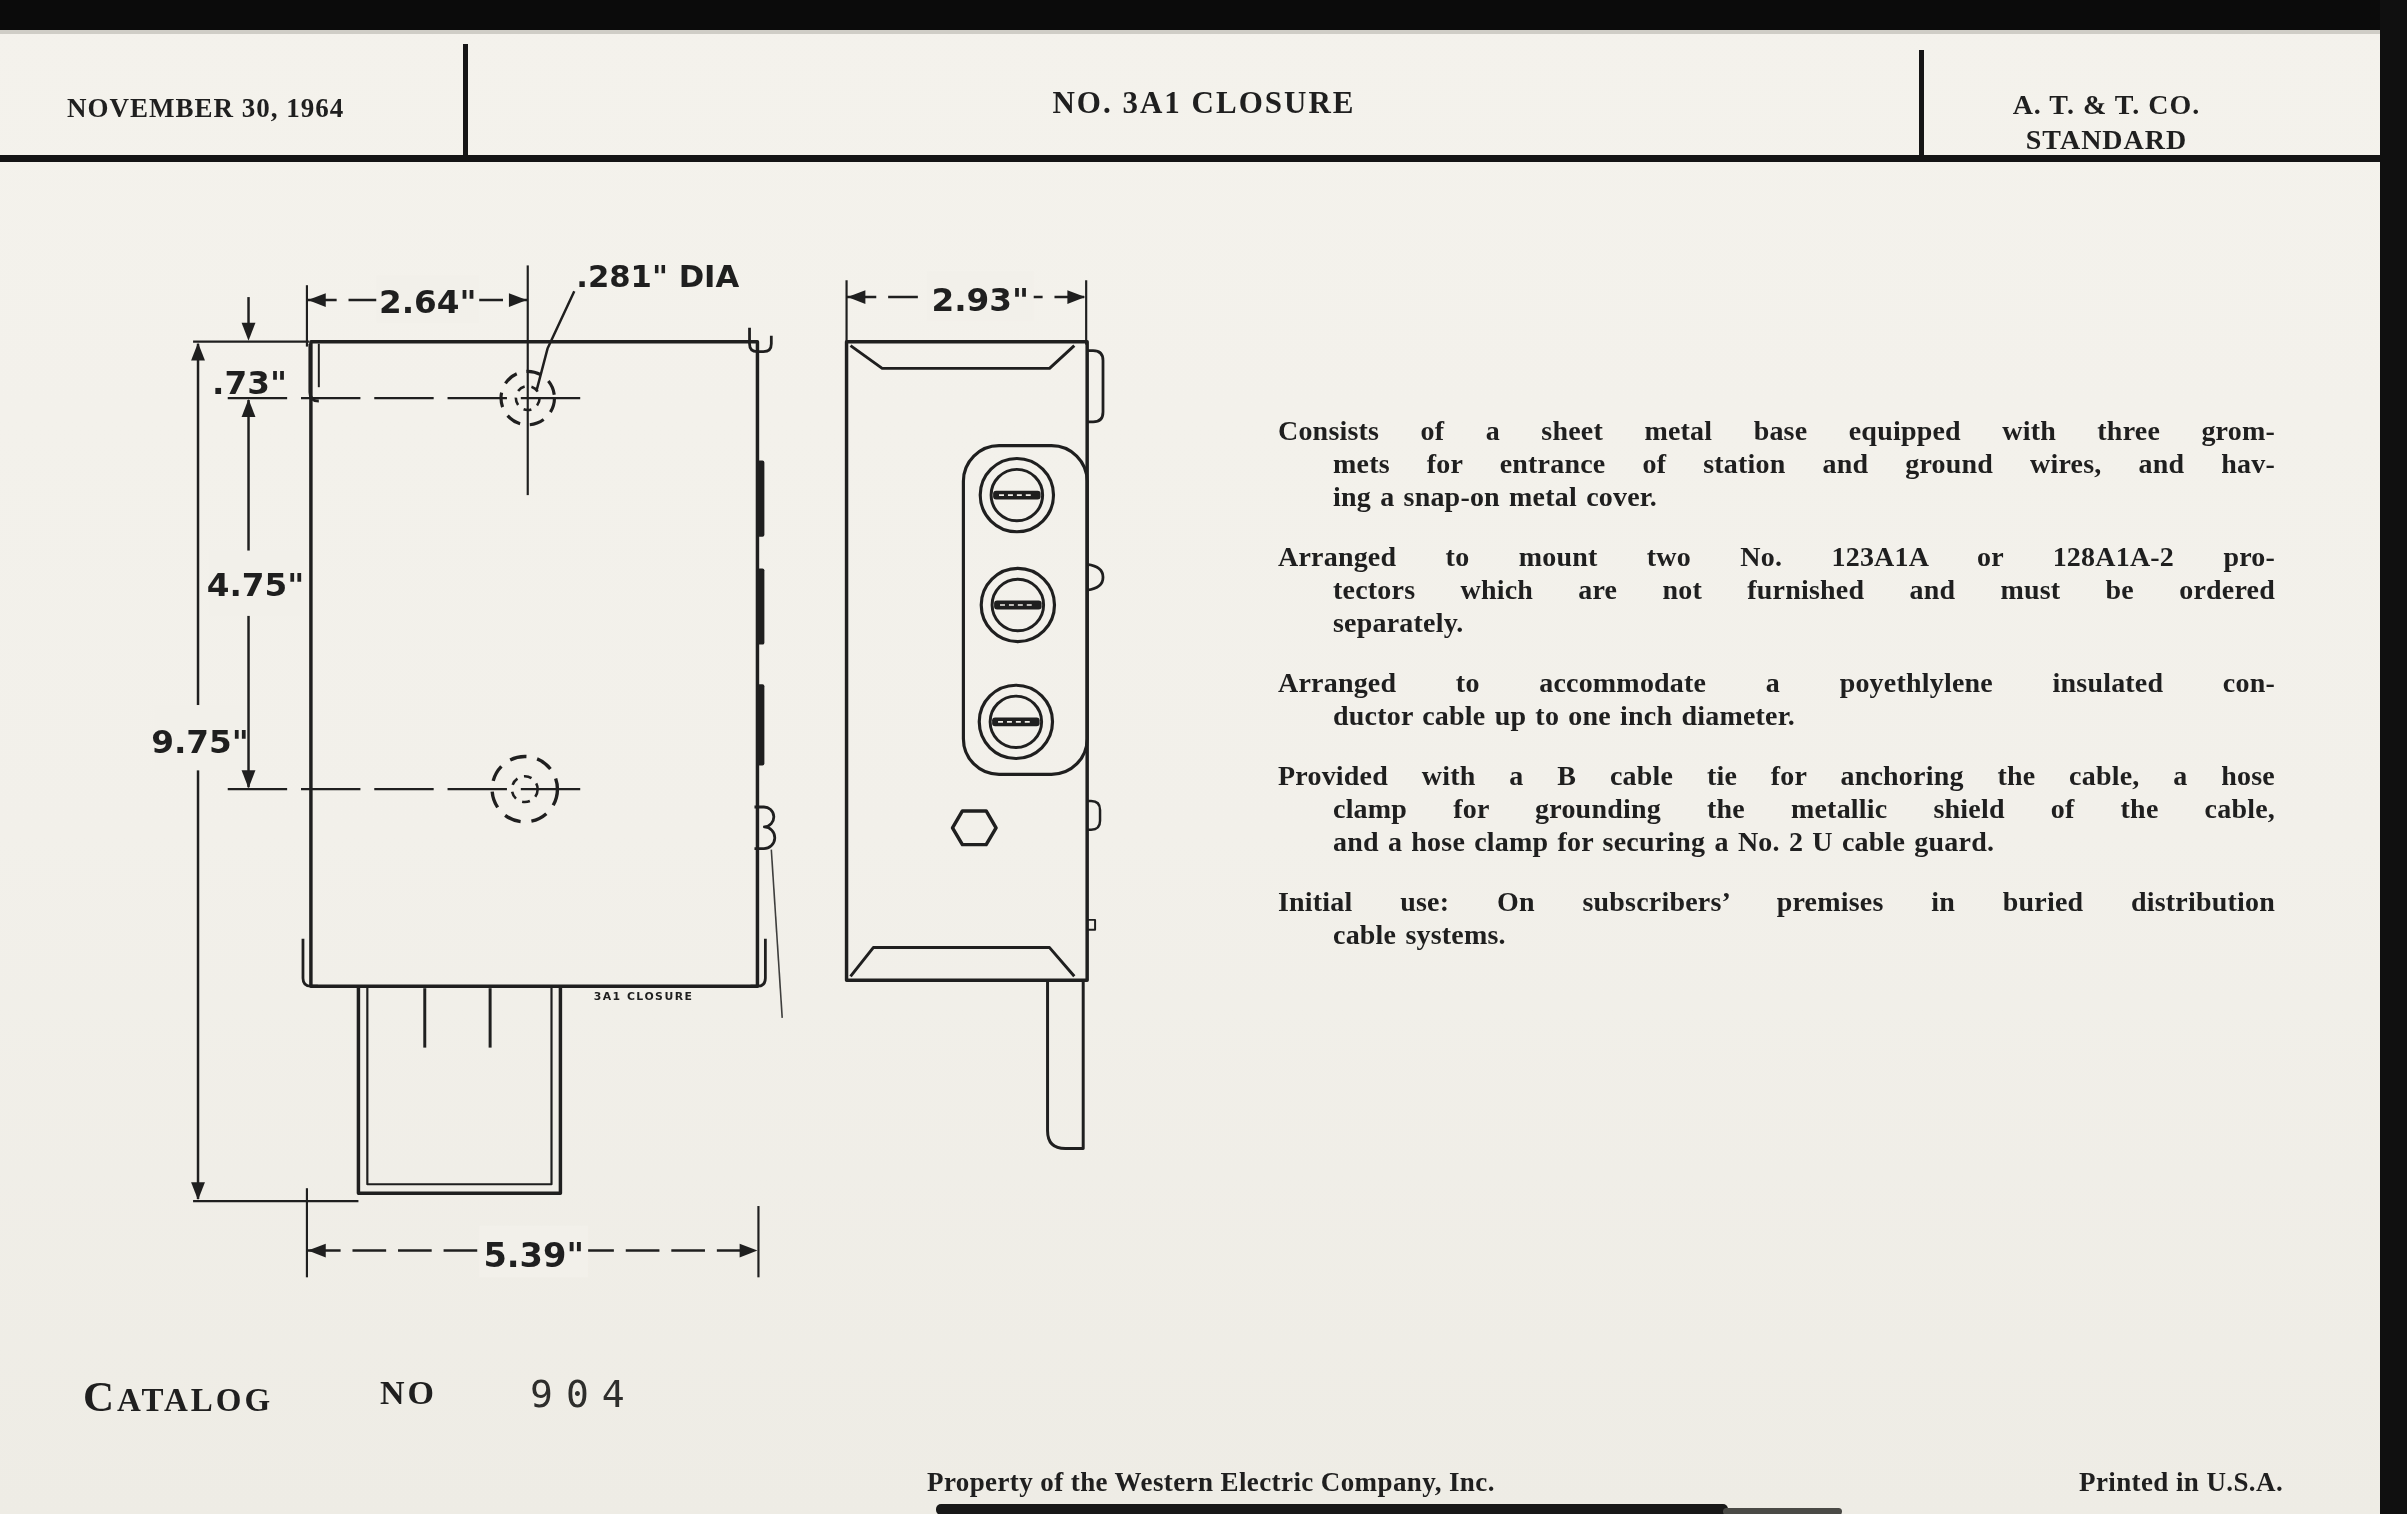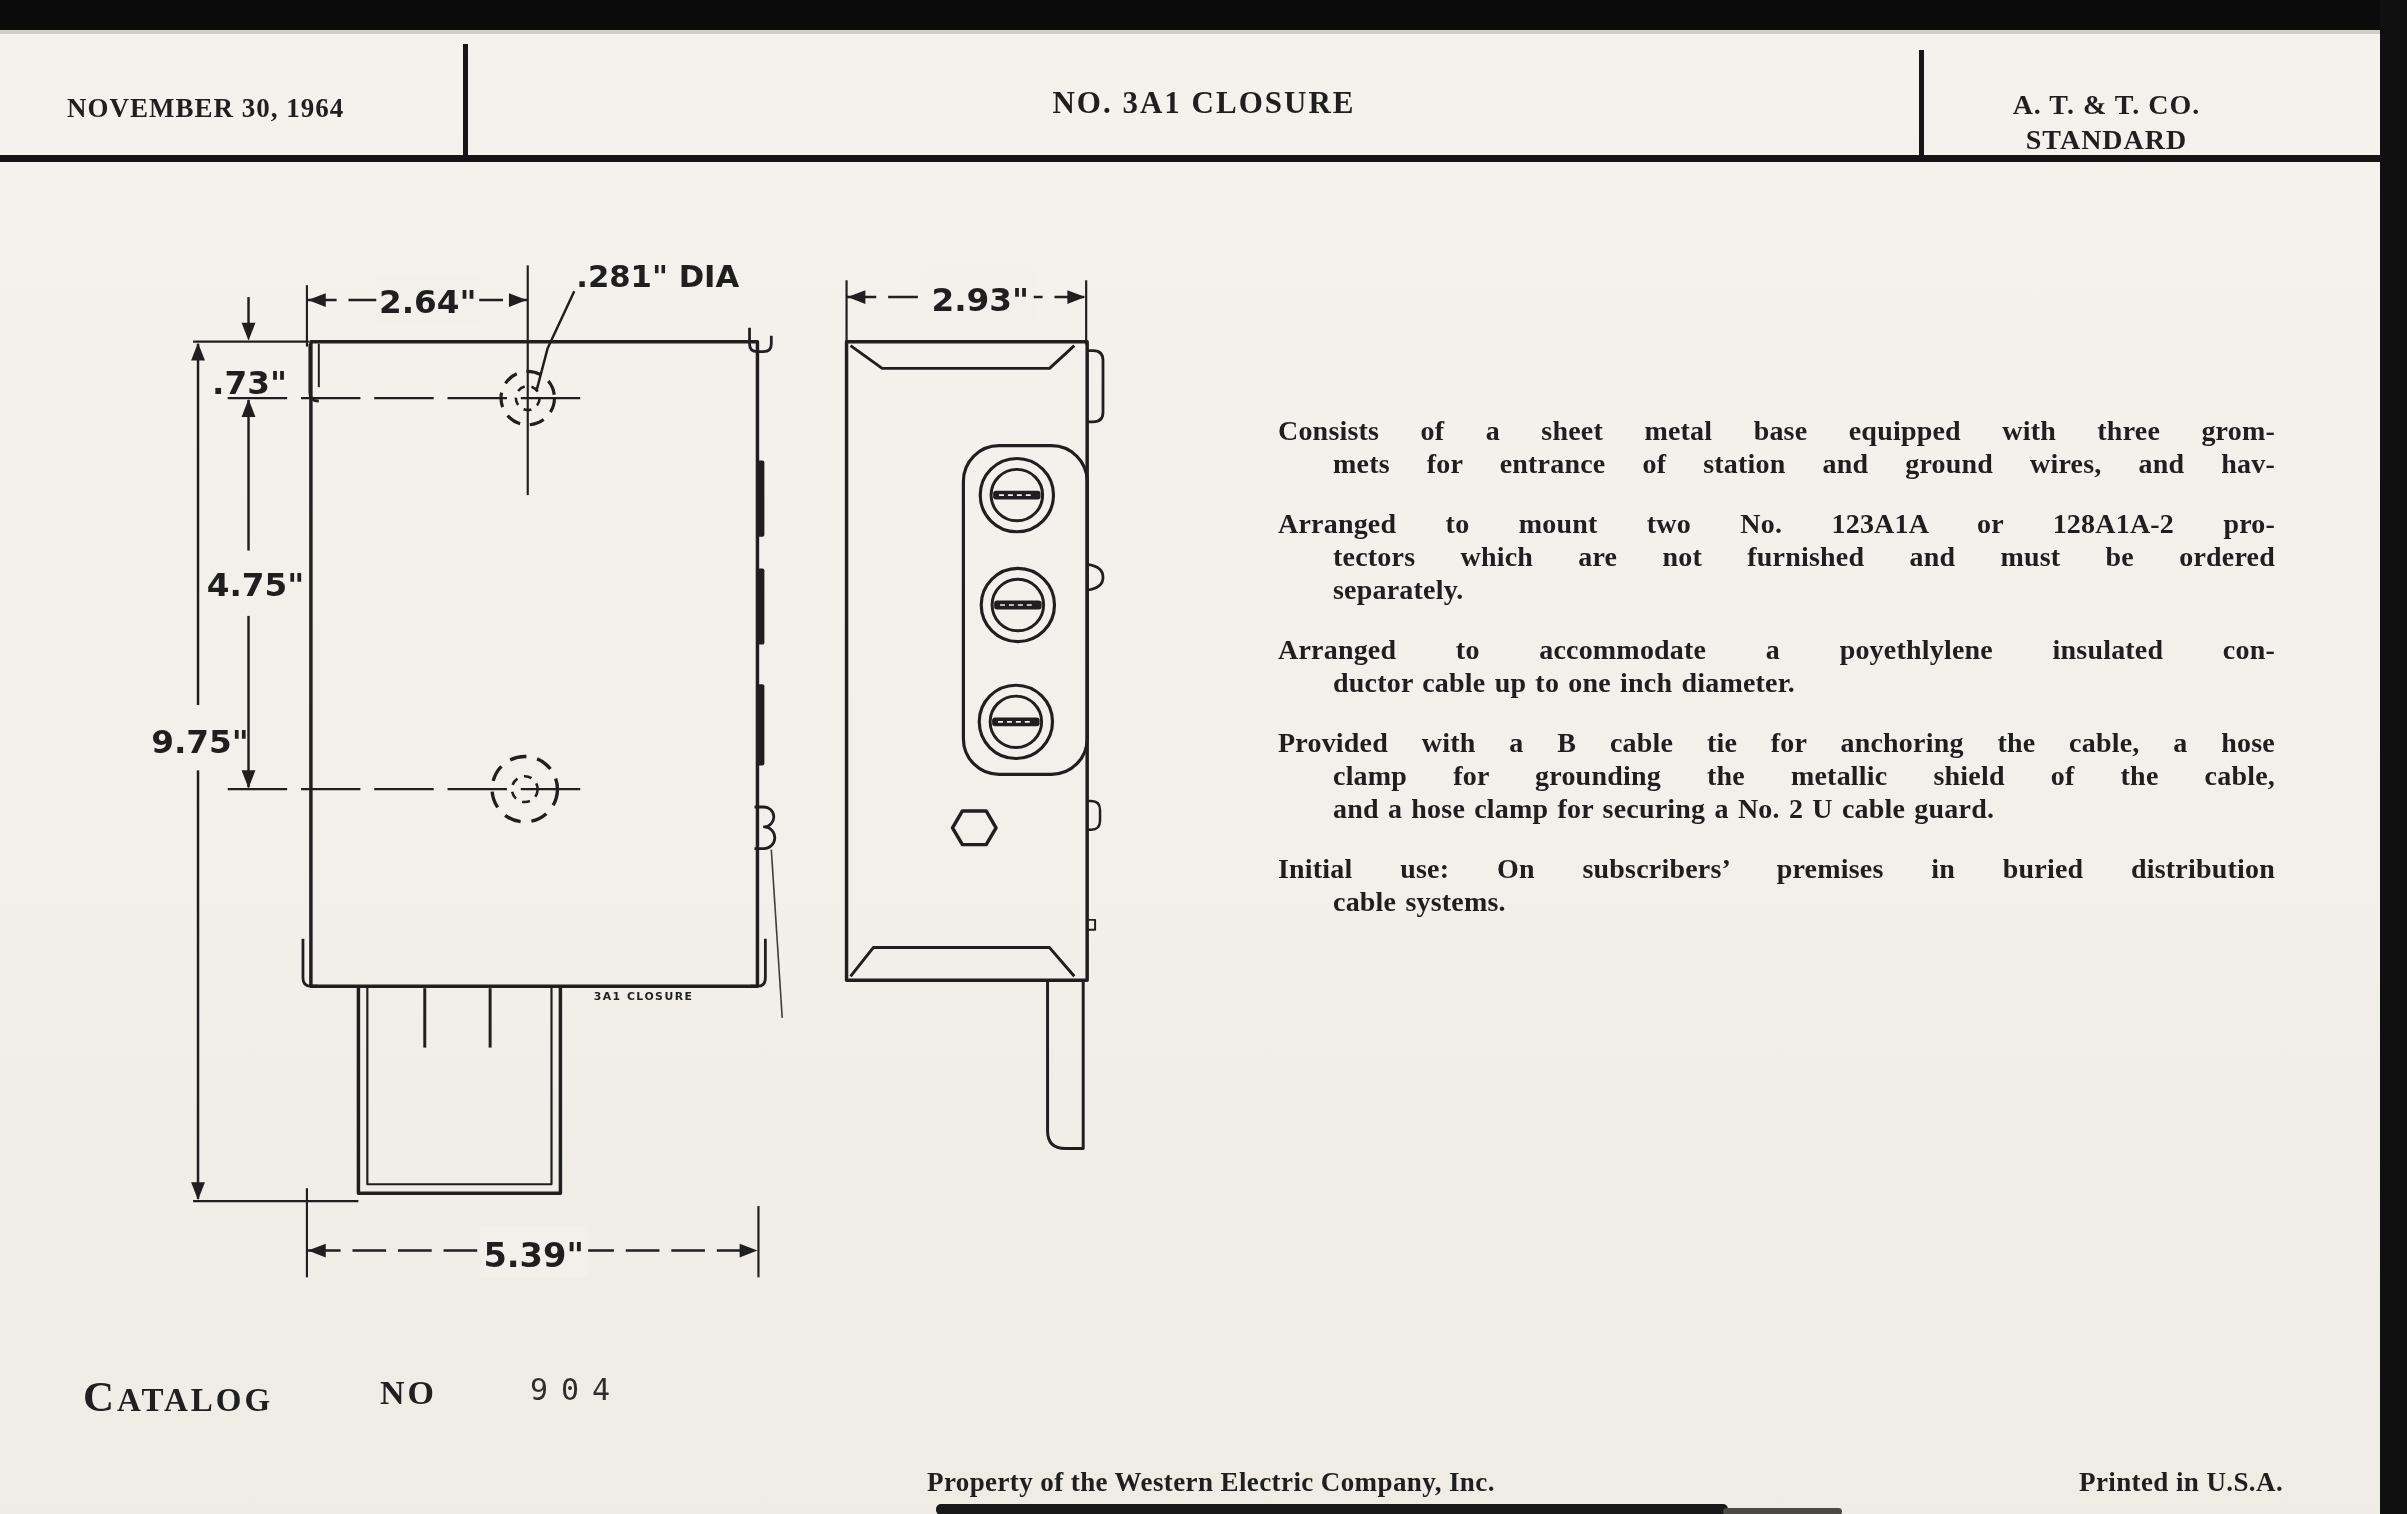--- a/index.html
+++ b/index.html
@@ -31,21 +31,21 @@
   .desc p:last-child{margin-bottom:0;}
   .ln{display:block;height:33px;line-height:33px;overflow:hidden;white-space:nowrap;}
   .ln.j{white-space:normal;text-align:justify;}
   .ln.j::after{content:"";display:inline-block;width:100%;height:0;vertical-align:top;}
   .ln.cont{margin-left:55px;}
   
   .catalog{left:83px;top:1372px;height:50px;white-space:nowrap;}
   .cat-label{display:inline-block;font-weight:700;font-size:33px;letter-spacing:3px;}
   .cat-label::first-letter{font-size:43px;}
   .cat-no{position:absolute;left:297px;top:2px;font-weight:700;font-size:34px;letter-spacing:3px;}
-  .cat-num{position:absolute;left:447px;top:0px;font-family:"DejaVu Sans Mono","Liberation Mono",monospace;font-weight:400;font-size:30px;letter-spacing:13px;color:#2e2e2c;}
+  .cat-num{position:absolute;left:447px;top:0px;font-family:"DejaVu Sans Mono","Liberation Mono",monospace;font-weight:400;font-size:38px;letter-spacing:13px;color:#2e2e2c;}
   
   .ft-prop{left:927px;top:1467px;font-weight:700;font-size:27px;letter-spacing:0.4px;}
   .ft-printed{left:2079px;top:1467px;font-weight:700;font-size:27px;letter-spacing:0.4px;text-align:center;}
 </style>
 </head>
 <body>
 
 <div class="page">
 
   <div class="abs band-top"></div>
@@ -171,20 +171,21 @@
       <path d="M1058,990 V1142 q0,18 18,18 h18 V990" stroke-width="3"></path>
       <path d="M1098,809 h4 q9,0 9,9 v11 q0,9 -9,9 h-4" stroke-width="2.5"></path>
       <path d="M1098,929 h8 v10 h-8" stroke-width="2"></path>
     </g>
   </svg>
 
   <section class="abs desc">
     <p>
       <span class="ln j">Consists of a sheet metal base equipped with three grom-</span>
       <span class="ln j cont">mets for entrance of station and ground wires, and hav-</span>
+      <span class="ln cont">ing a snap-on metal cover.</span>
     </p>
     <p>
       <span class="ln j">Arranged to mount two No. 123A1A or 128A1A-2 pro-</span>
       <span class="ln j cont">tectors which are not furnished and must be ordered</span>
       <span class="ln cont">separately.</span>
     </p>
     <p>
       <span class="ln j">Arranged to accommodate a poyethlylene insulated con-</span>
       <span class="ln cont">ductor cable up to one inch diameter.</span>
     </p>

